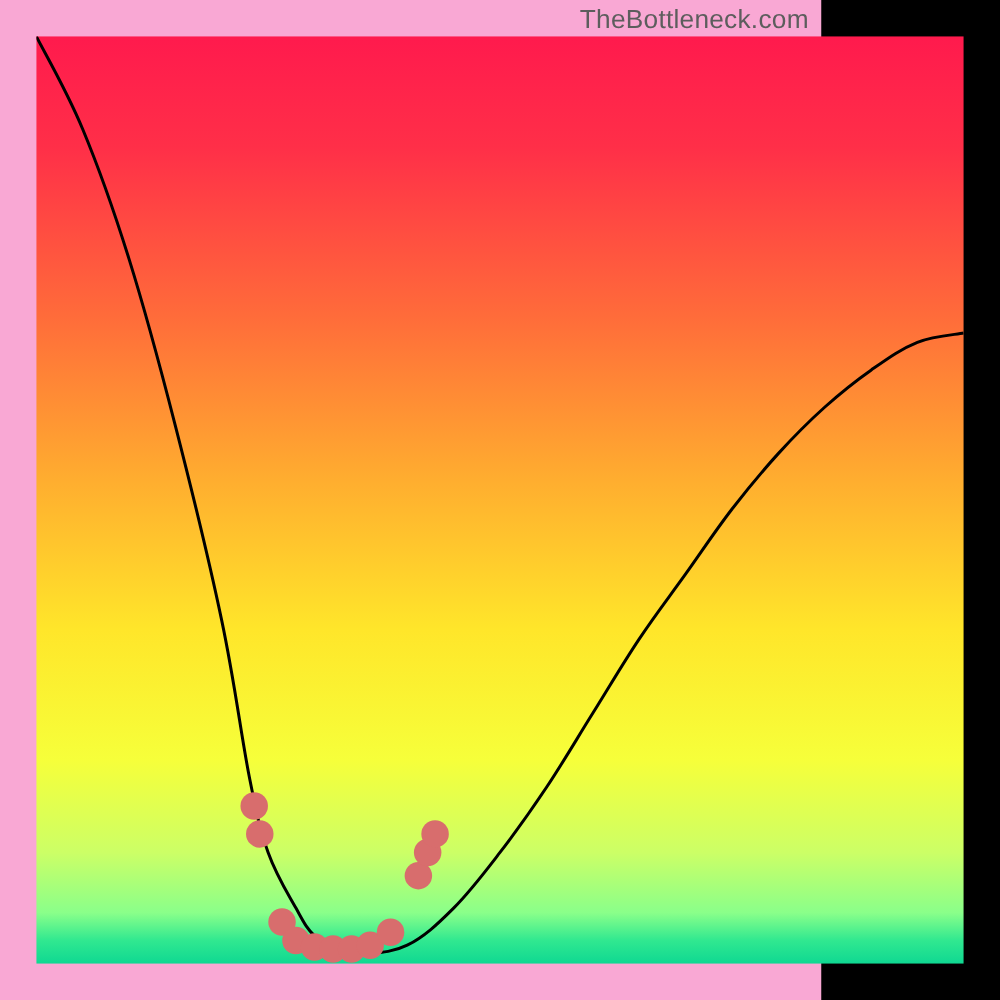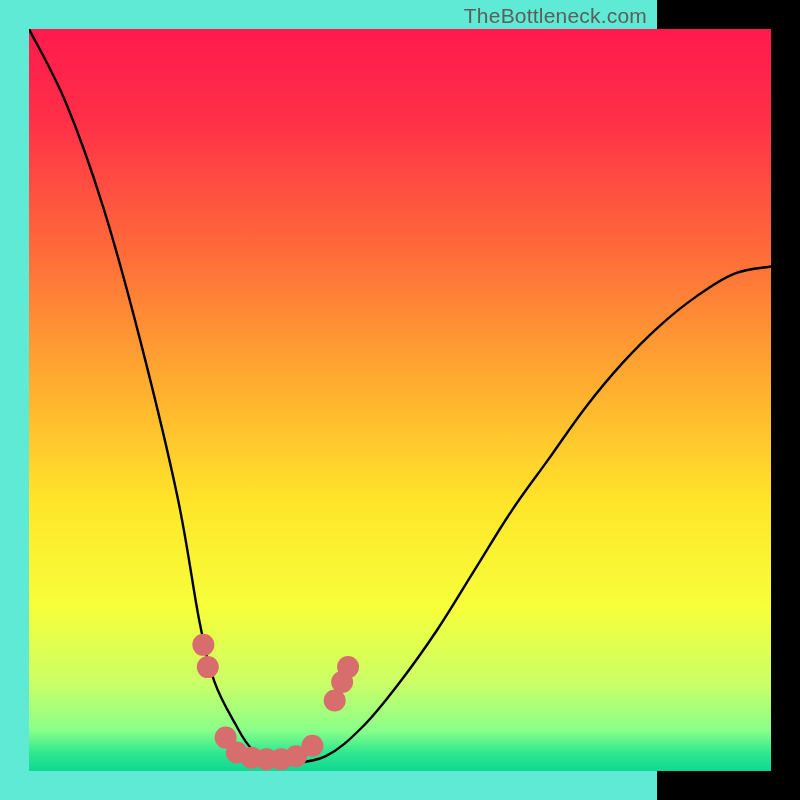--- a/index.html
+++ b/index.html
@@ -8,21 +8,21 @@
     width: 800px;
     height: 800px;
     overflow: hidden;
     background: #000;
     font-family: Arial, Helvetica, sans-serif;
   }
   .frame {
     position: absolute;
     left: 0; top: 0;
     width: 657px; height: 800px;
-    background: #5eead4;
+    background: #f9a8d4;
   }
   .plot {
     position: absolute;
     left: 29px;
     top: 29px;
     width: 742px;
     height: 742px;
     overflow: hidden;
   }
   .gradient-fill {

